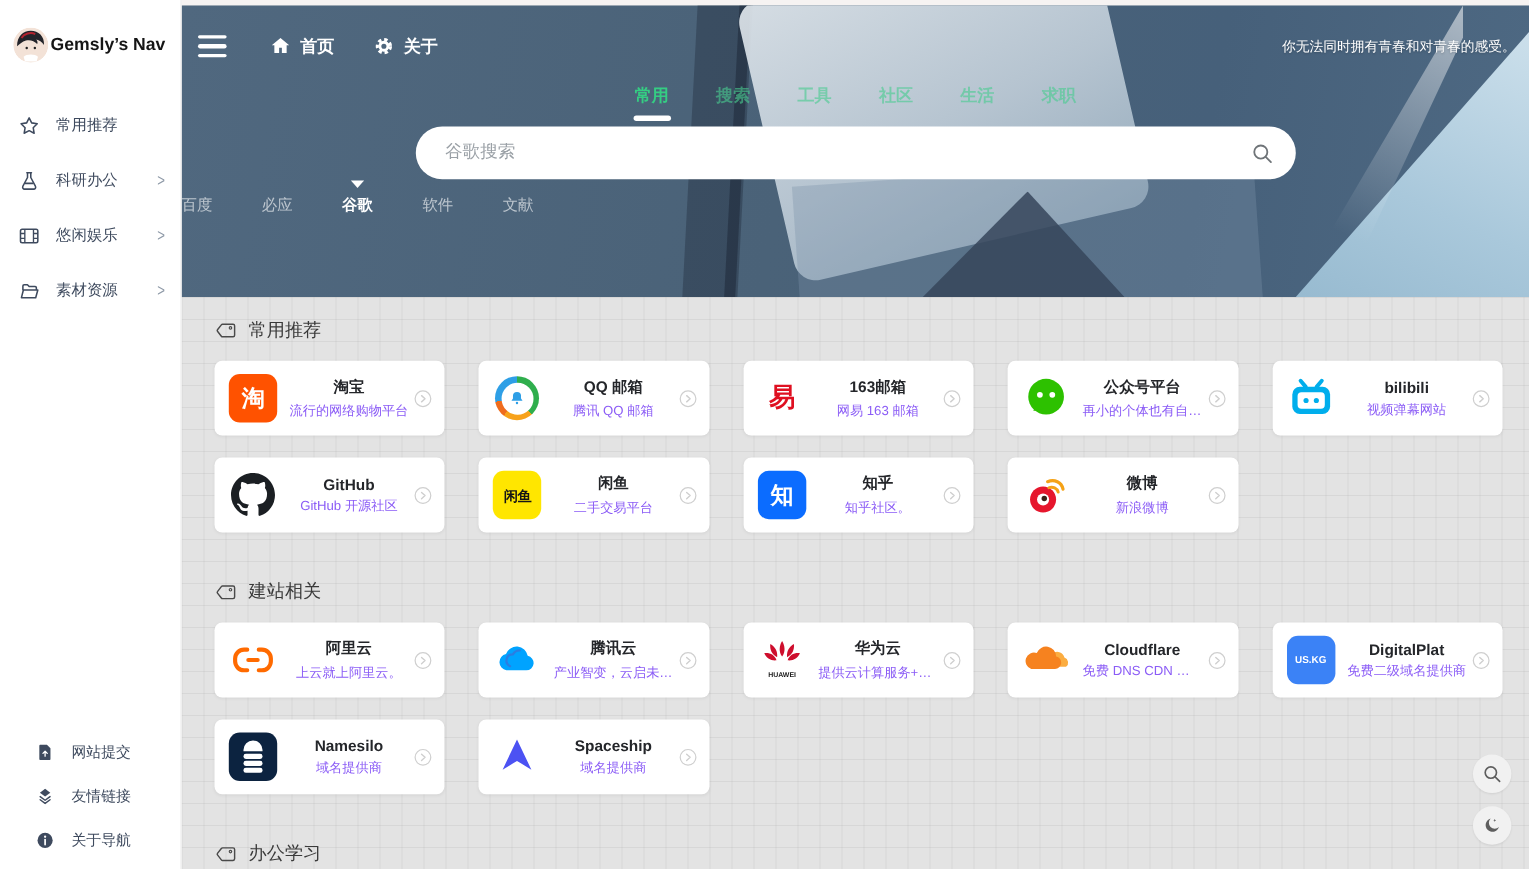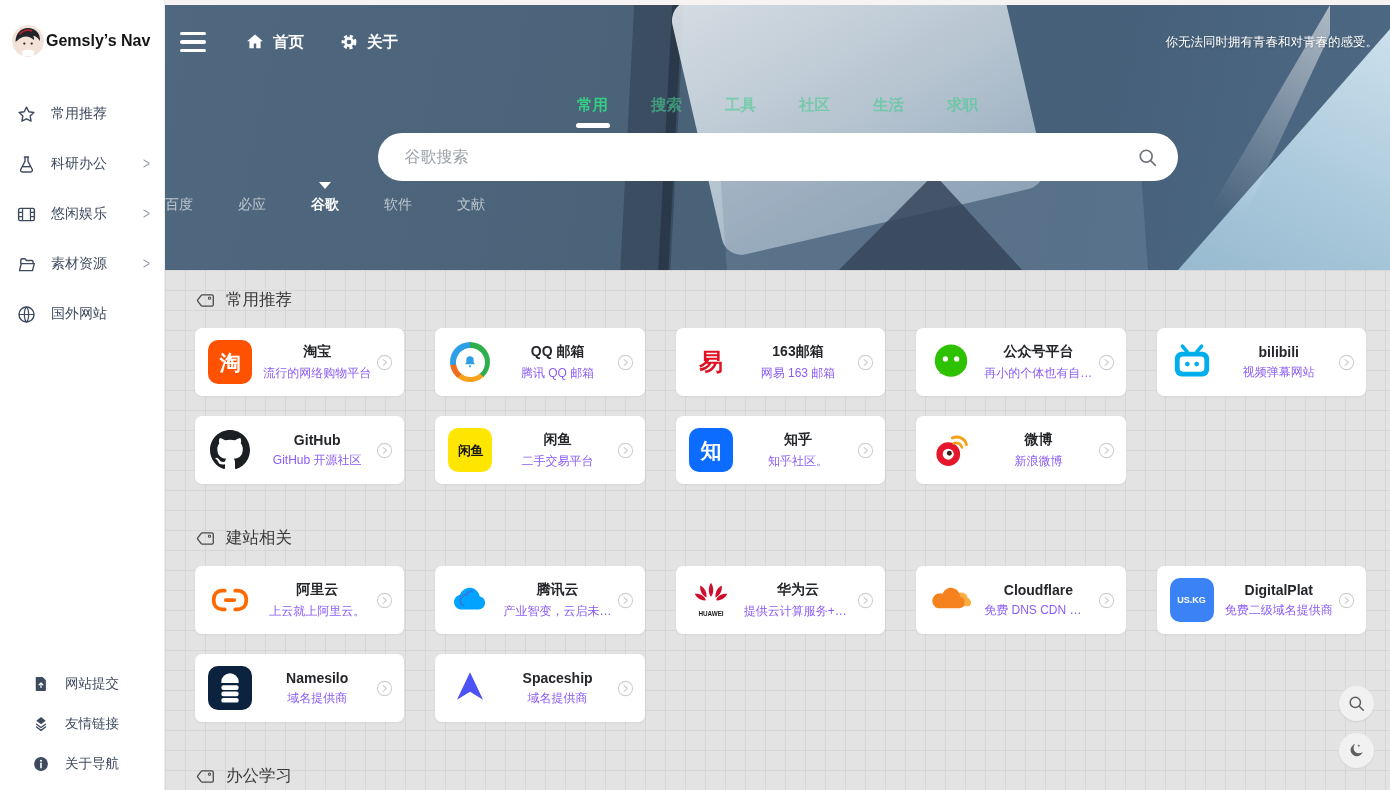--- a/index.html
+++ b/index.html
@@ -53,21 +53,21 @@
     padding:0 12px 0 15px; color:#fff; z-index:3; }
   .hamburger { width:30px; height:26px; display:flex; flex-direction:column; justify-content:center;
     gap:5px; cursor:pointer; }
   .hamburger span { display:block; width:26px; height:3.5px; background:#fff; border-radius:2px; }
   .nav-link { display:flex; align-items:center; gap:8px; font-size:15.5px; font-weight:700;
     color:#fff; cursor:pointer; margin-left:35px; }
   .nav-link .ni { width:20px; height:20px; }
   .nav-link .ni svg { width:100%; height:100%; display:block; }
   .quote { margin-left:auto; font-size:12.5px; color:#fff; text-shadow:0 1px 2px rgba(0,0,0,.25); }
 
-  .cat-tabs { position:relative; display:flex; justify-content:center; gap:43px; margin-top:30px; z-index:3; }
+  .cat-tabs { position:relative; display:flex; justify-content:center; gap:43px; margin-top:12px; z-index:3; }
   .cat-tab { font-size:15.5px; font-weight:700; color:rgba(72,204,144,.62); cursor:pointer; position:relative; }
   .cat-tab.active { color:#35cd83; }
   .cat-tab.active::after { content:''; position:absolute; left:50%; transform:translateX(-50%);
     bottom:-12px; width:34px; height:5px; border-radius:3px; background:#fff; }
 
   .searchbox { position:relative; width:800px; height:48px; background:#fff; border-radius:24px;
     margin:17px auto 0; display:flex; align-items:center; padding:0 20px 0 27px; z-index:3; }
   .searchbox input { flex:1; border:none; outline:none; font-size:16px; color:#333; background:transparent;
     font-family:Liberation Sans, sans-serif; }
   .searchbox input::placeholder { color:#9aa0a6; }
@@ -165,29 +165,20 @@
         </div>
         <div class="m-item">
           <span class="mi">
             <svg viewBox="0 0 24 24">
               <path d="M4 19l2-8h15l-2.2 8zM5.5 11V6.8c0-.7.6-1.3 1.3-1.3h3.4l1.8 1.9h6.2c.7 0 1.3.6 1.3 1.3V11" fill="none" stroke="#3e4a5e" stroke-width="1.6" stroke-linecap="round" stroke-linejoin="round"></path>
             </svg>
           </span>
           <span>素材资源</span>
           <span class="m-chev">&gt;</span>
         </div>
-        <div class="m-item">
-          <span class="mi">
-            <svg viewBox="0 0 24 24">
-              <circle cx="12" cy="12" r="8.6" fill="none" stroke="#3e4a5e" stroke-width="1.6" stroke-linecap="round" stroke-linejoin="round"></circle>
-              <path d="M3.4 12h17.2M12 3.4c3.2 2.6 3.2 14.6 0 17.2-3.2-2.6-3.2-14.6 0-17.2z" fill="none" stroke="#3e4a5e" stroke-width="1.4"></path>
-            </svg>
-          </span>
-          <span>国外网站</span>
-        </div>
       </nav>
     <div class="side-foot" id="side-foot">
         <div class="f-item">
           <span class="mi">
             <svg viewBox="0 0 24 24">
               <path d="M6 2.8h8.2L18.5 7v13.2c0 .6-.4 1-1 1H6c-.6 0-1-.4-1-1V3.8c0-.6.4-1 1-1z" fill="#3e4a5e"></path>
               <path d="M12 16.6v-5.4M9.4 13.2L12 10.6l2.6 2.6" stroke="#fff" stroke-width="1.6" fill="none" stroke-linecap="round" stroke-linejoin="round"></path>
             </svg>
           </span>
           <span>网站提交</span>

